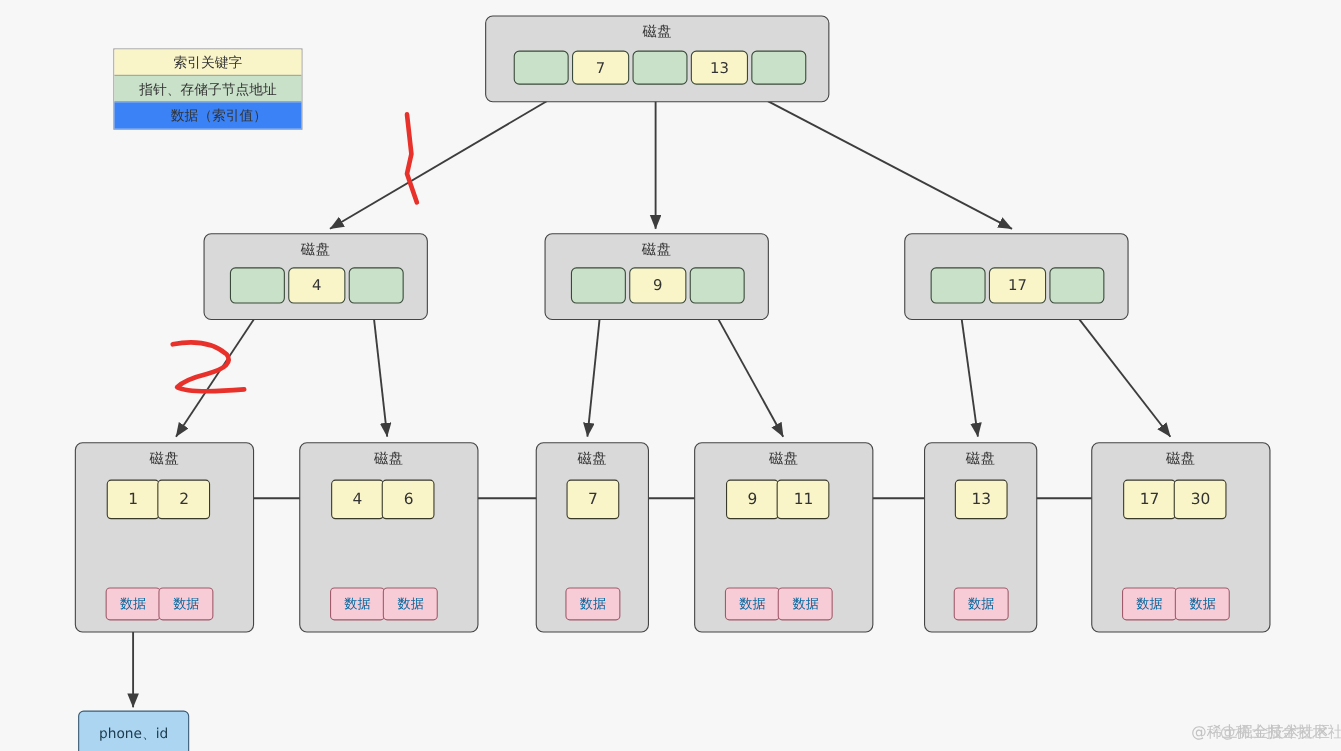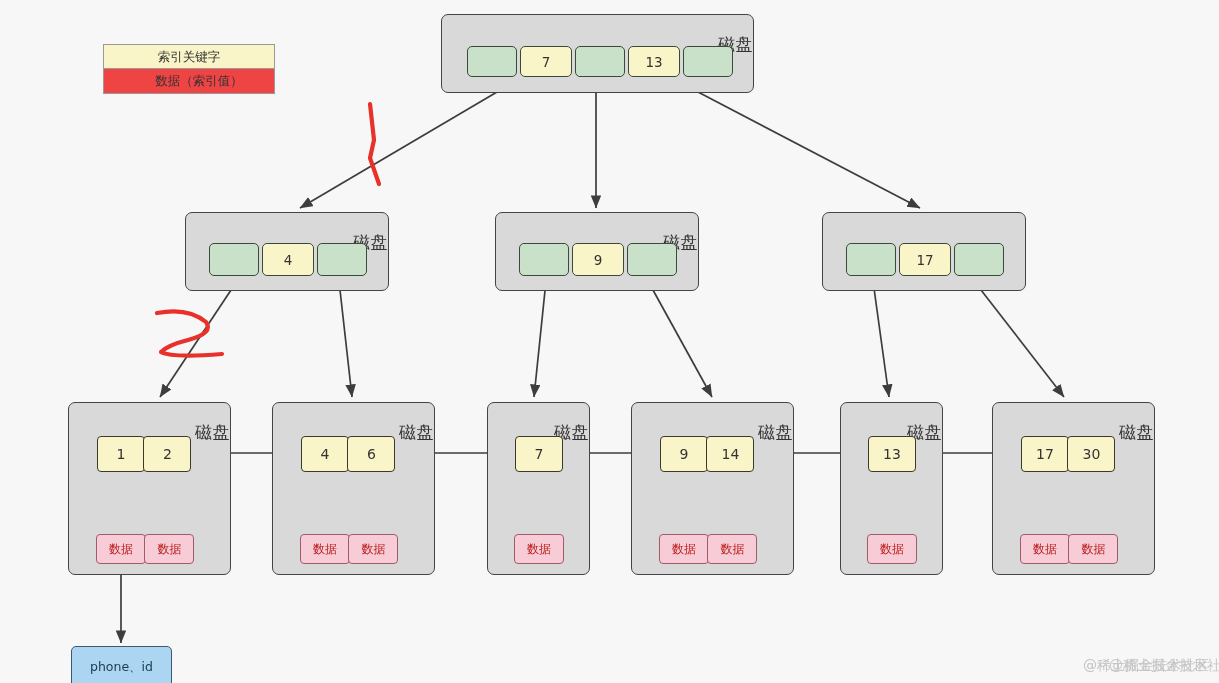--- a/index.html
+++ b/index.html
@@ -34,34 +34,34 @@
     height: 24px;
     line-height: 23px;
     text-align: center;
     font-size: 12.5px;
     color: #333;
     border-bottom: 1px solid #9a9a9a;
   }
   .legend-row:last-child { border-bottom: none; }
   .lg-key  { background: #faf5c8; }
   .lg-ptr  { background: #c9e1c9; }
-  .lg-data { background: #ef4444; padding-left: 20px; }
+  .lg-data { background: #3b82f6; padding-left: 20px; }
 
   
   .node {
     position: absolute;
     background: #d9d9d9;
     border: 1.6px solid #444;
     border-radius: 7px;
   }
   .node-title {
-    text-align: right;
-    font-size: 17px;
+    text-align: center;
+    font-size: 13px;
     color: #333;
-    margin-top: 18px;
+    margin-top: 5px;
     letter-spacing: .5px;
   }
 
   
   .cells {
     position: absolute;
     display: flex;
   }
   .cell {
     border: 1.6px solid #3a4a3a;
@@ -91,21 +91,21 @@
     position: absolute;
     display: flex;
   }
   .dbox {
     width: 50px; height: 30px;
     background: #f8ccd7;
     border: 1.6px solid #a05a6a;
     border-radius: 4px;
     display: flex; align-items: center; justify-content: center;
     font-size: 12px;
-    color: #b91c1c;
+    color: #0369a1;
     margin-right: -1.6px;
   }
 
   
   .phone-box {
     position: absolute;
     left: 71px; top: 646px;
     width: 101px; height: 43px;
     background: #abd5f0;
     border: 1.6px solid #3a5a74;
@@ -185,20 +185,21 @@
     </g>
 
     <g fill="none" stroke="#e8312a" stroke-width="4.2" stroke-linecap="round" stroke-linejoin="round">
       <path d="M370,104 L374,140 L370,158 L379,184"></path>
       <path d="M157,313 Q188,307 206,322 Q214,333 188,340 Q168,345 161,352 Q172,358 222,354"></path>
     </g>
   </svg>
 
   <div class="legend">
     <div class="legend-row lg-key">索引关键字</div>
+    <div class="legend-row lg-ptr">指针、存储子节点地址</div>
     <div class="legend-row lg-data">数据（索引值）</div>
   </div>
 
   <div class="node" style="left:441px; top:14px; width:313px; height:79px;">
     <div class="node-title">磁盘</div>
     <div class="cells" style="left:25px; top:31px; gap:3px;">
       <div class="cell ptr" style="width:50px;height:31px;"></div>
       <div class="cell key" style="width:52px;height:31px;">7</div>
       <div class="cell ptr" style="width:50px;height:31px;"></div>
       <div class="cell key" style="width:52px;height:31px;">13</div>
@@ -264,21 +265,21 @@
     </div>
     <div class="leaf-data" style="left:26px; top:131px;">
       <div class="dbox">数据</div>
     </div>
   </div>
 
   <div class="node" style="left:631px; top:402px; width:163px; height:173px;">
     <div class="node-title">磁盘</div>
     <div class="leaf-keys" style="left:28px; top:33px;">
       <div class="cell key">9</div>
-      <div class="cell key">14</div>
+      <div class="cell key">11</div>
     </div>
     <div class="leaf-data" style="left:27px; top:131px;">
       <div class="dbox">数据</div>
       <div class="dbox">数据</div>
     </div>
   </div>
 
   <div class="node" style="left:840px; top:402px; width:103px; height:173px;">
     <div class="node-title">磁盘</div>
     <div class="leaf-keys" style="left:27px; top:33px;">

